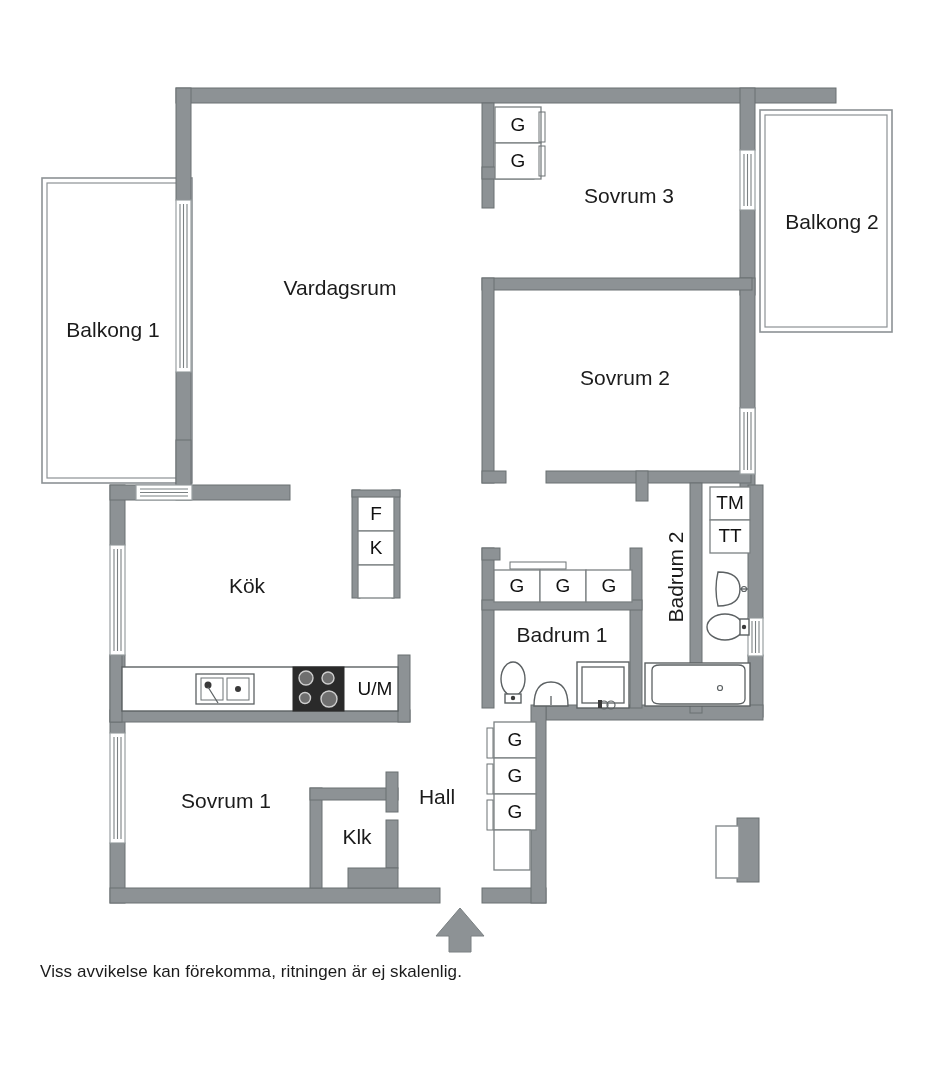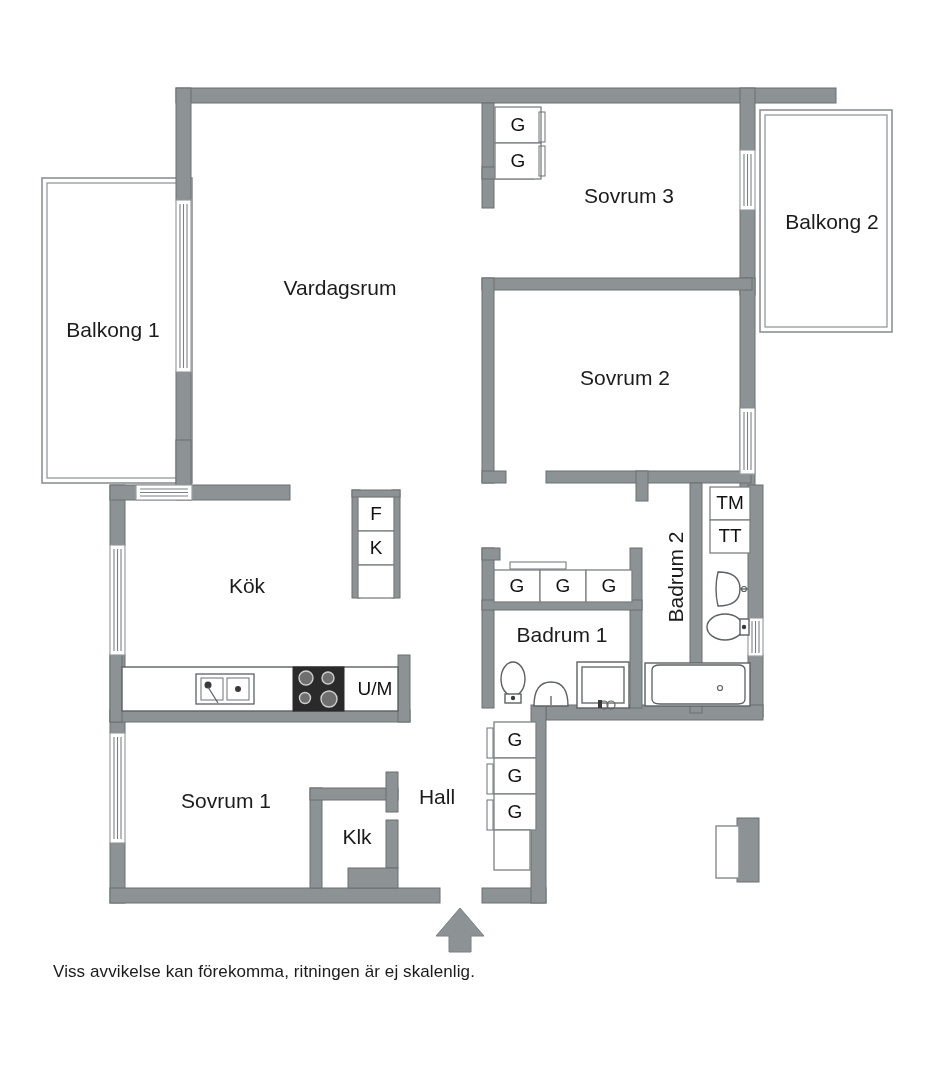--- a/index.html
+++ b/index.html
@@ -35,21 +35,21 @@
   }
   .box-label {
     font-family: "Liberation Sans", sans-serif;
     font-size: 19px;
     fill: #111111;
     text-anchor: middle;
     dominant-baseline: middle;
   }
   .caption-text {
     position: absolute;
-    left: 53px;
+    left: 40px;
     top: 962px;
     font-family: "Liberation Sans", sans-serif;
     font-size: 17px;
     color: #1b1b1b;
     letter-spacing: 0.1px;
     white-space: nowrap;
   }
   .wall { fill: #8d9295; stroke: #6a7072; stroke-width: 1; }
   .balcony-outer { fill: #ffffff; stroke: #8d9295; stroke-width: 1.6; }
   .balcony-inner { fill: none; stroke: #8d9295; stroke-width: 1.2; }

